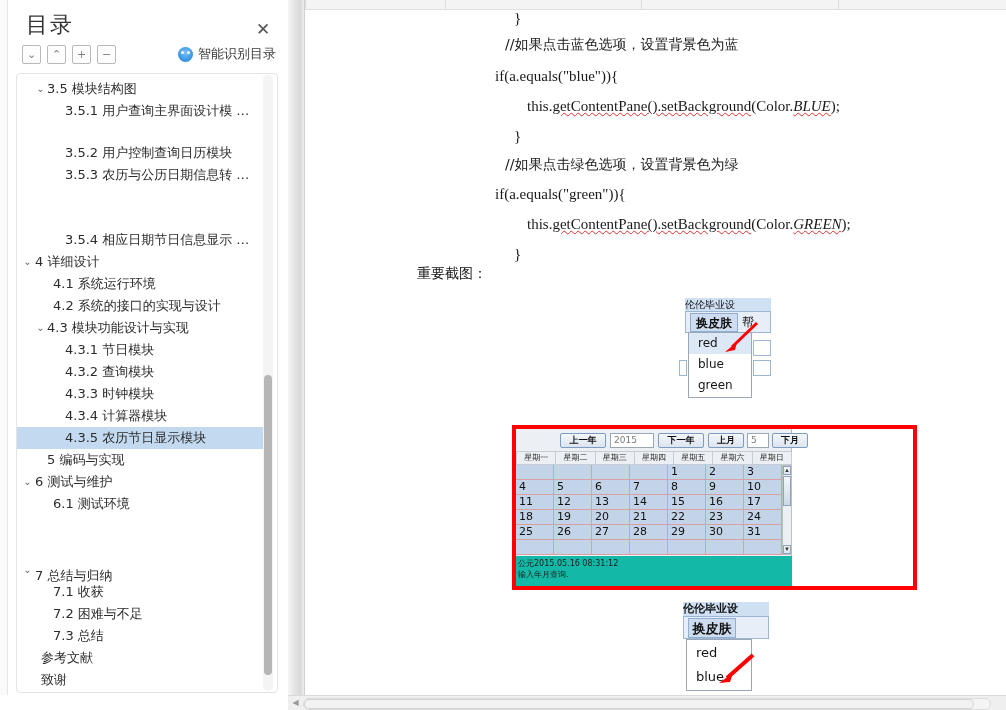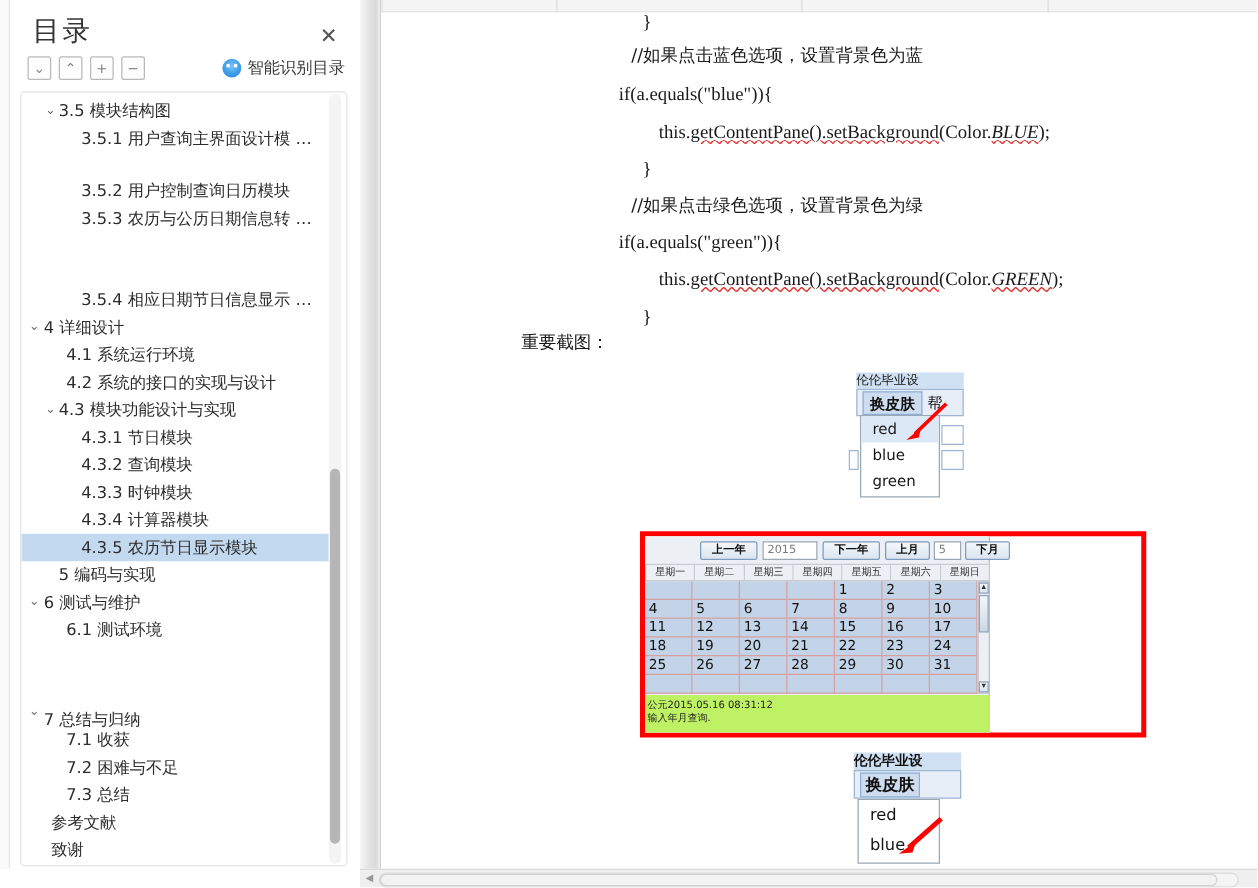--- a/index.html
+++ b/index.html
@@ -216,21 +216,21 @@
     position: absolute; left: 0; width: 8px; height: 9px;
     background: linear-gradient(#f4f7fb, #dbe4ef); border: 1px solid #8fa3bb;
     font-size: 6px; text-align: center; line-height: 7px; color: #333;
   }
   #vs-thumb {
     position: absolute; left: 0; top: 10px; width: 8px; height: 30px;
     background: linear-gradient(#f4f7fb, #ccd8e6); border: 1px solid #8fa3bb;
   }
   #cal-status {
     position: absolute; left: 0; top: 127px; width: 276px; height: 30px;
-    background: #bef264; font-family: "DejaVu Sans", sans-serif;
+    background: #14b8a6; font-family: "DejaVu Sans", sans-serif;
     font-size: 8px; color: #1c1c1c; padding: 2px 0 0 2px; line-height: 11px;
   }
   #cal-right {
     position: absolute; left: 282px; top: 0; width: 115px; height: 157px;
     background: #ffffff; border: 1px solid #a9a9a9;
   }
   #cal-r-date {
     position: absolute; left: 3px; top: 1px;
     font-family: "DejaVu Sans", sans-serif; font-size: 14px; color: #101010;
   }

